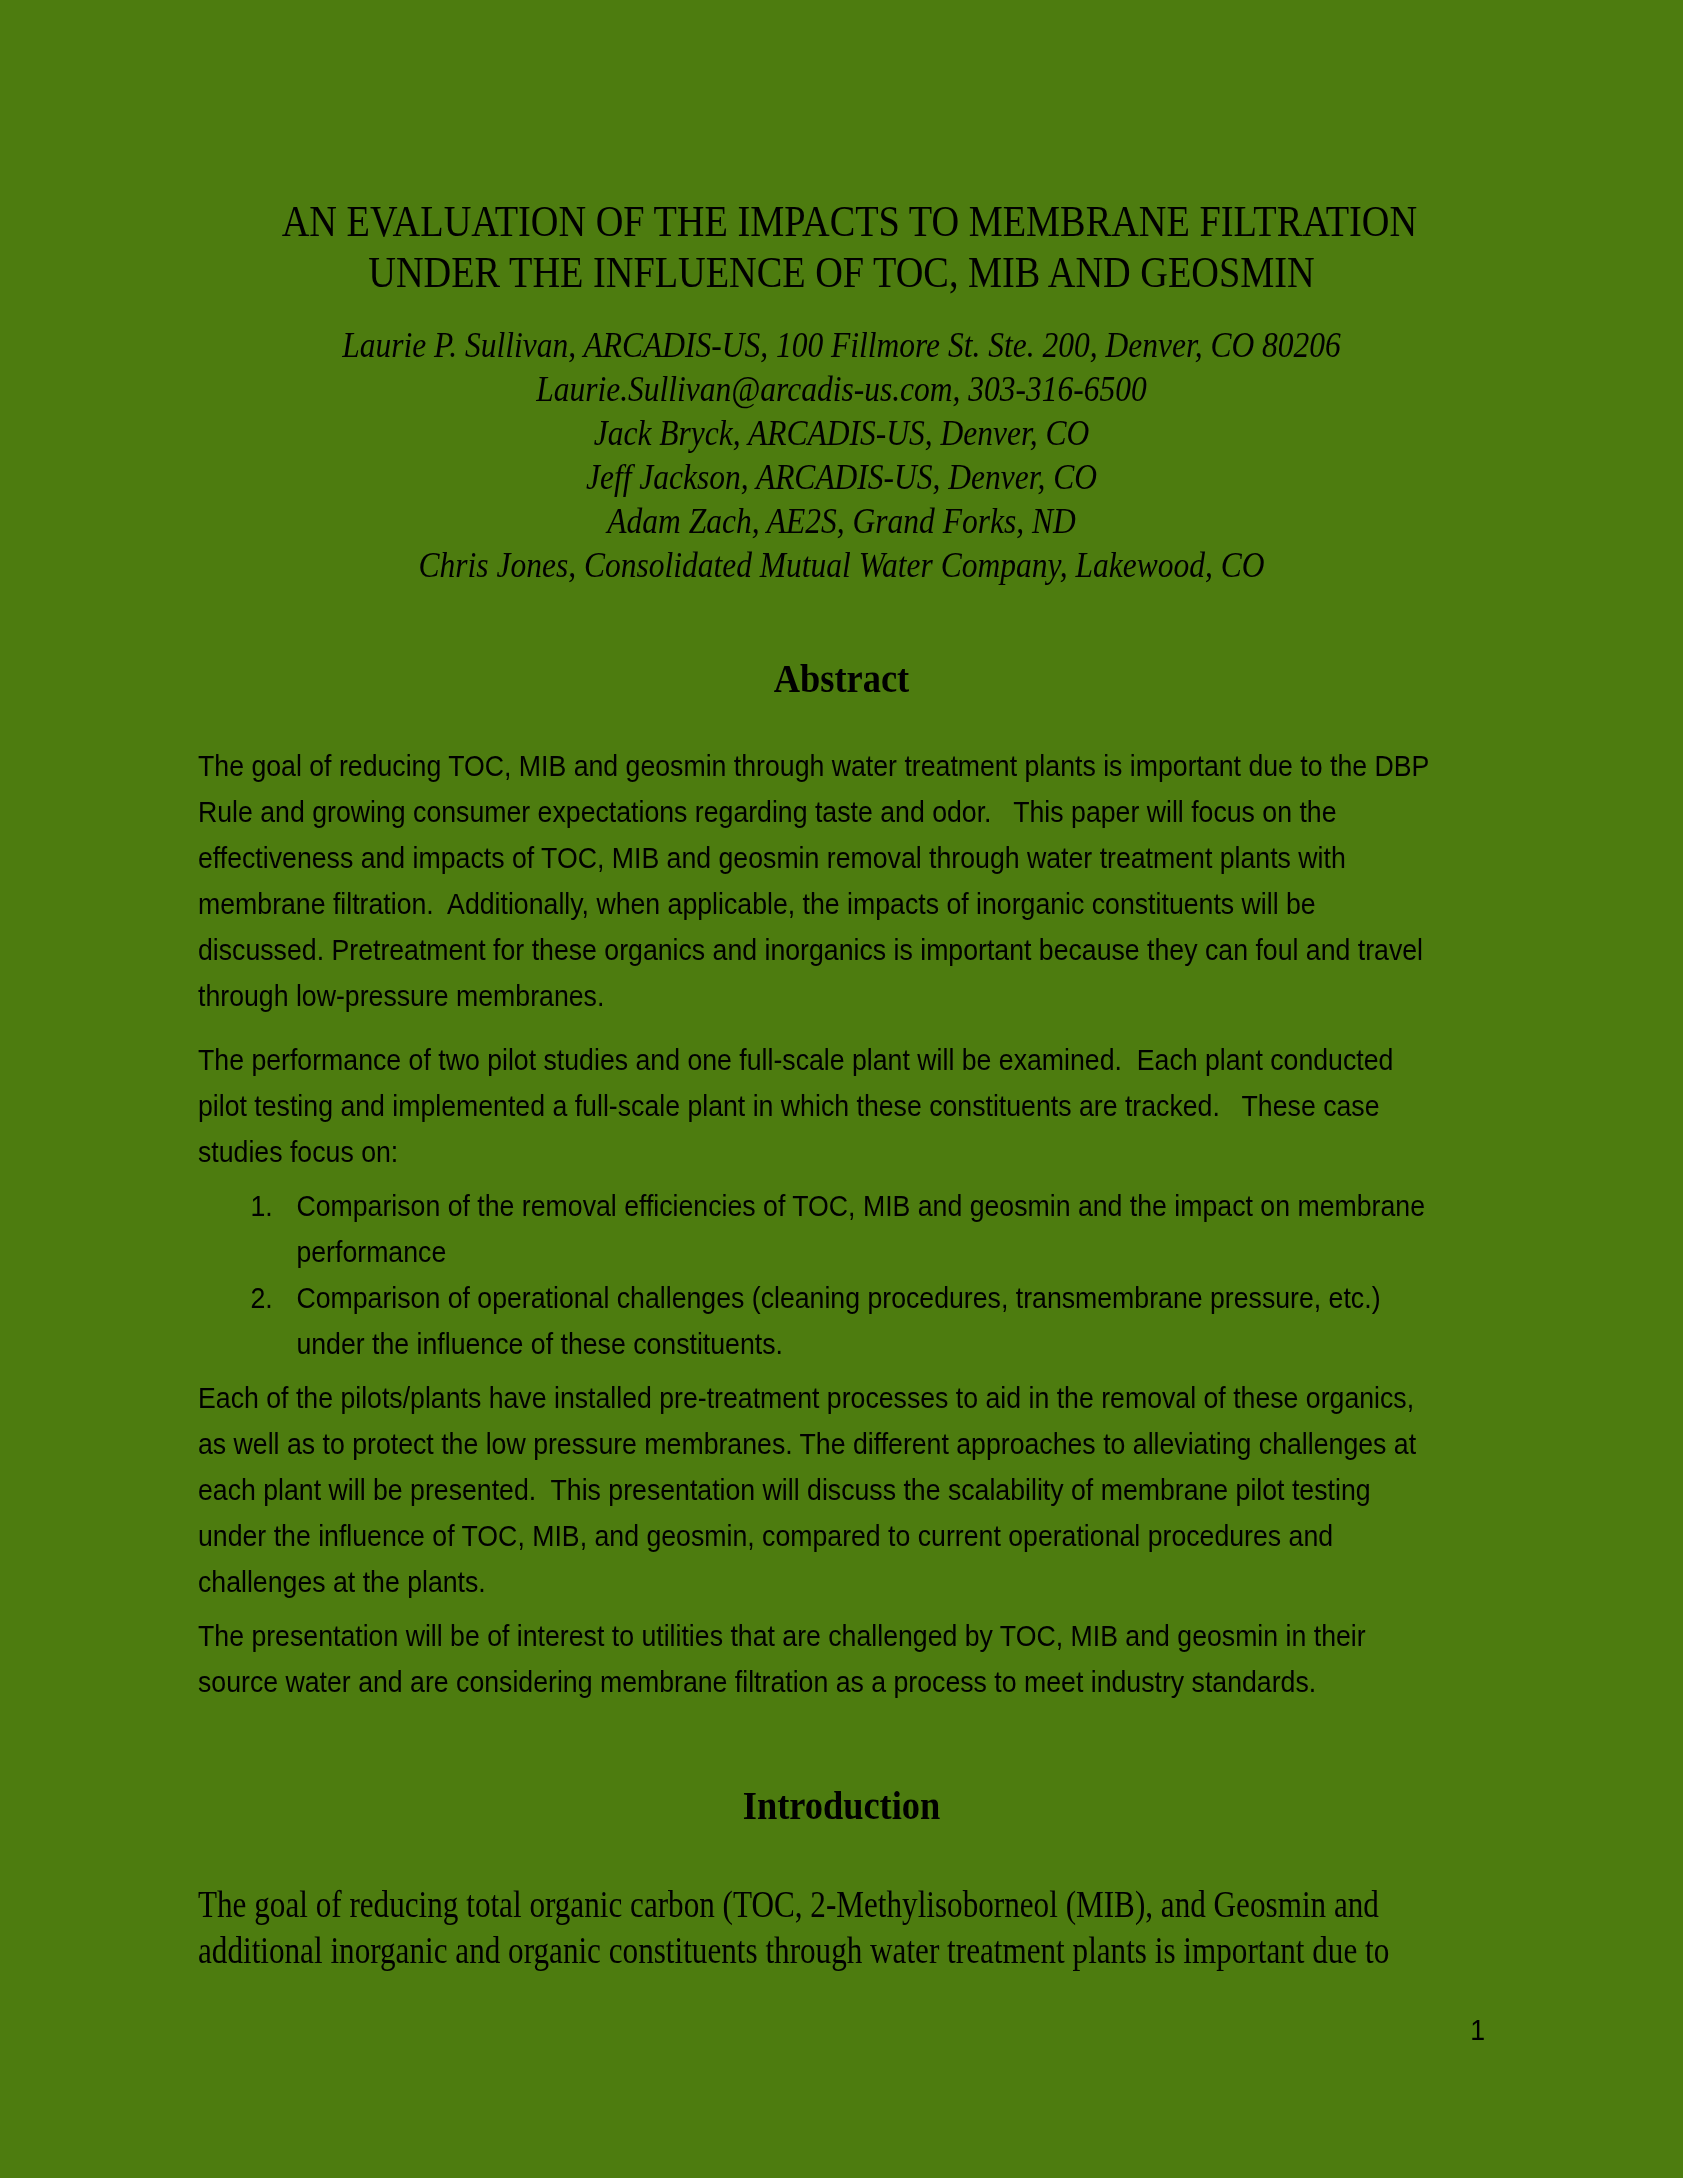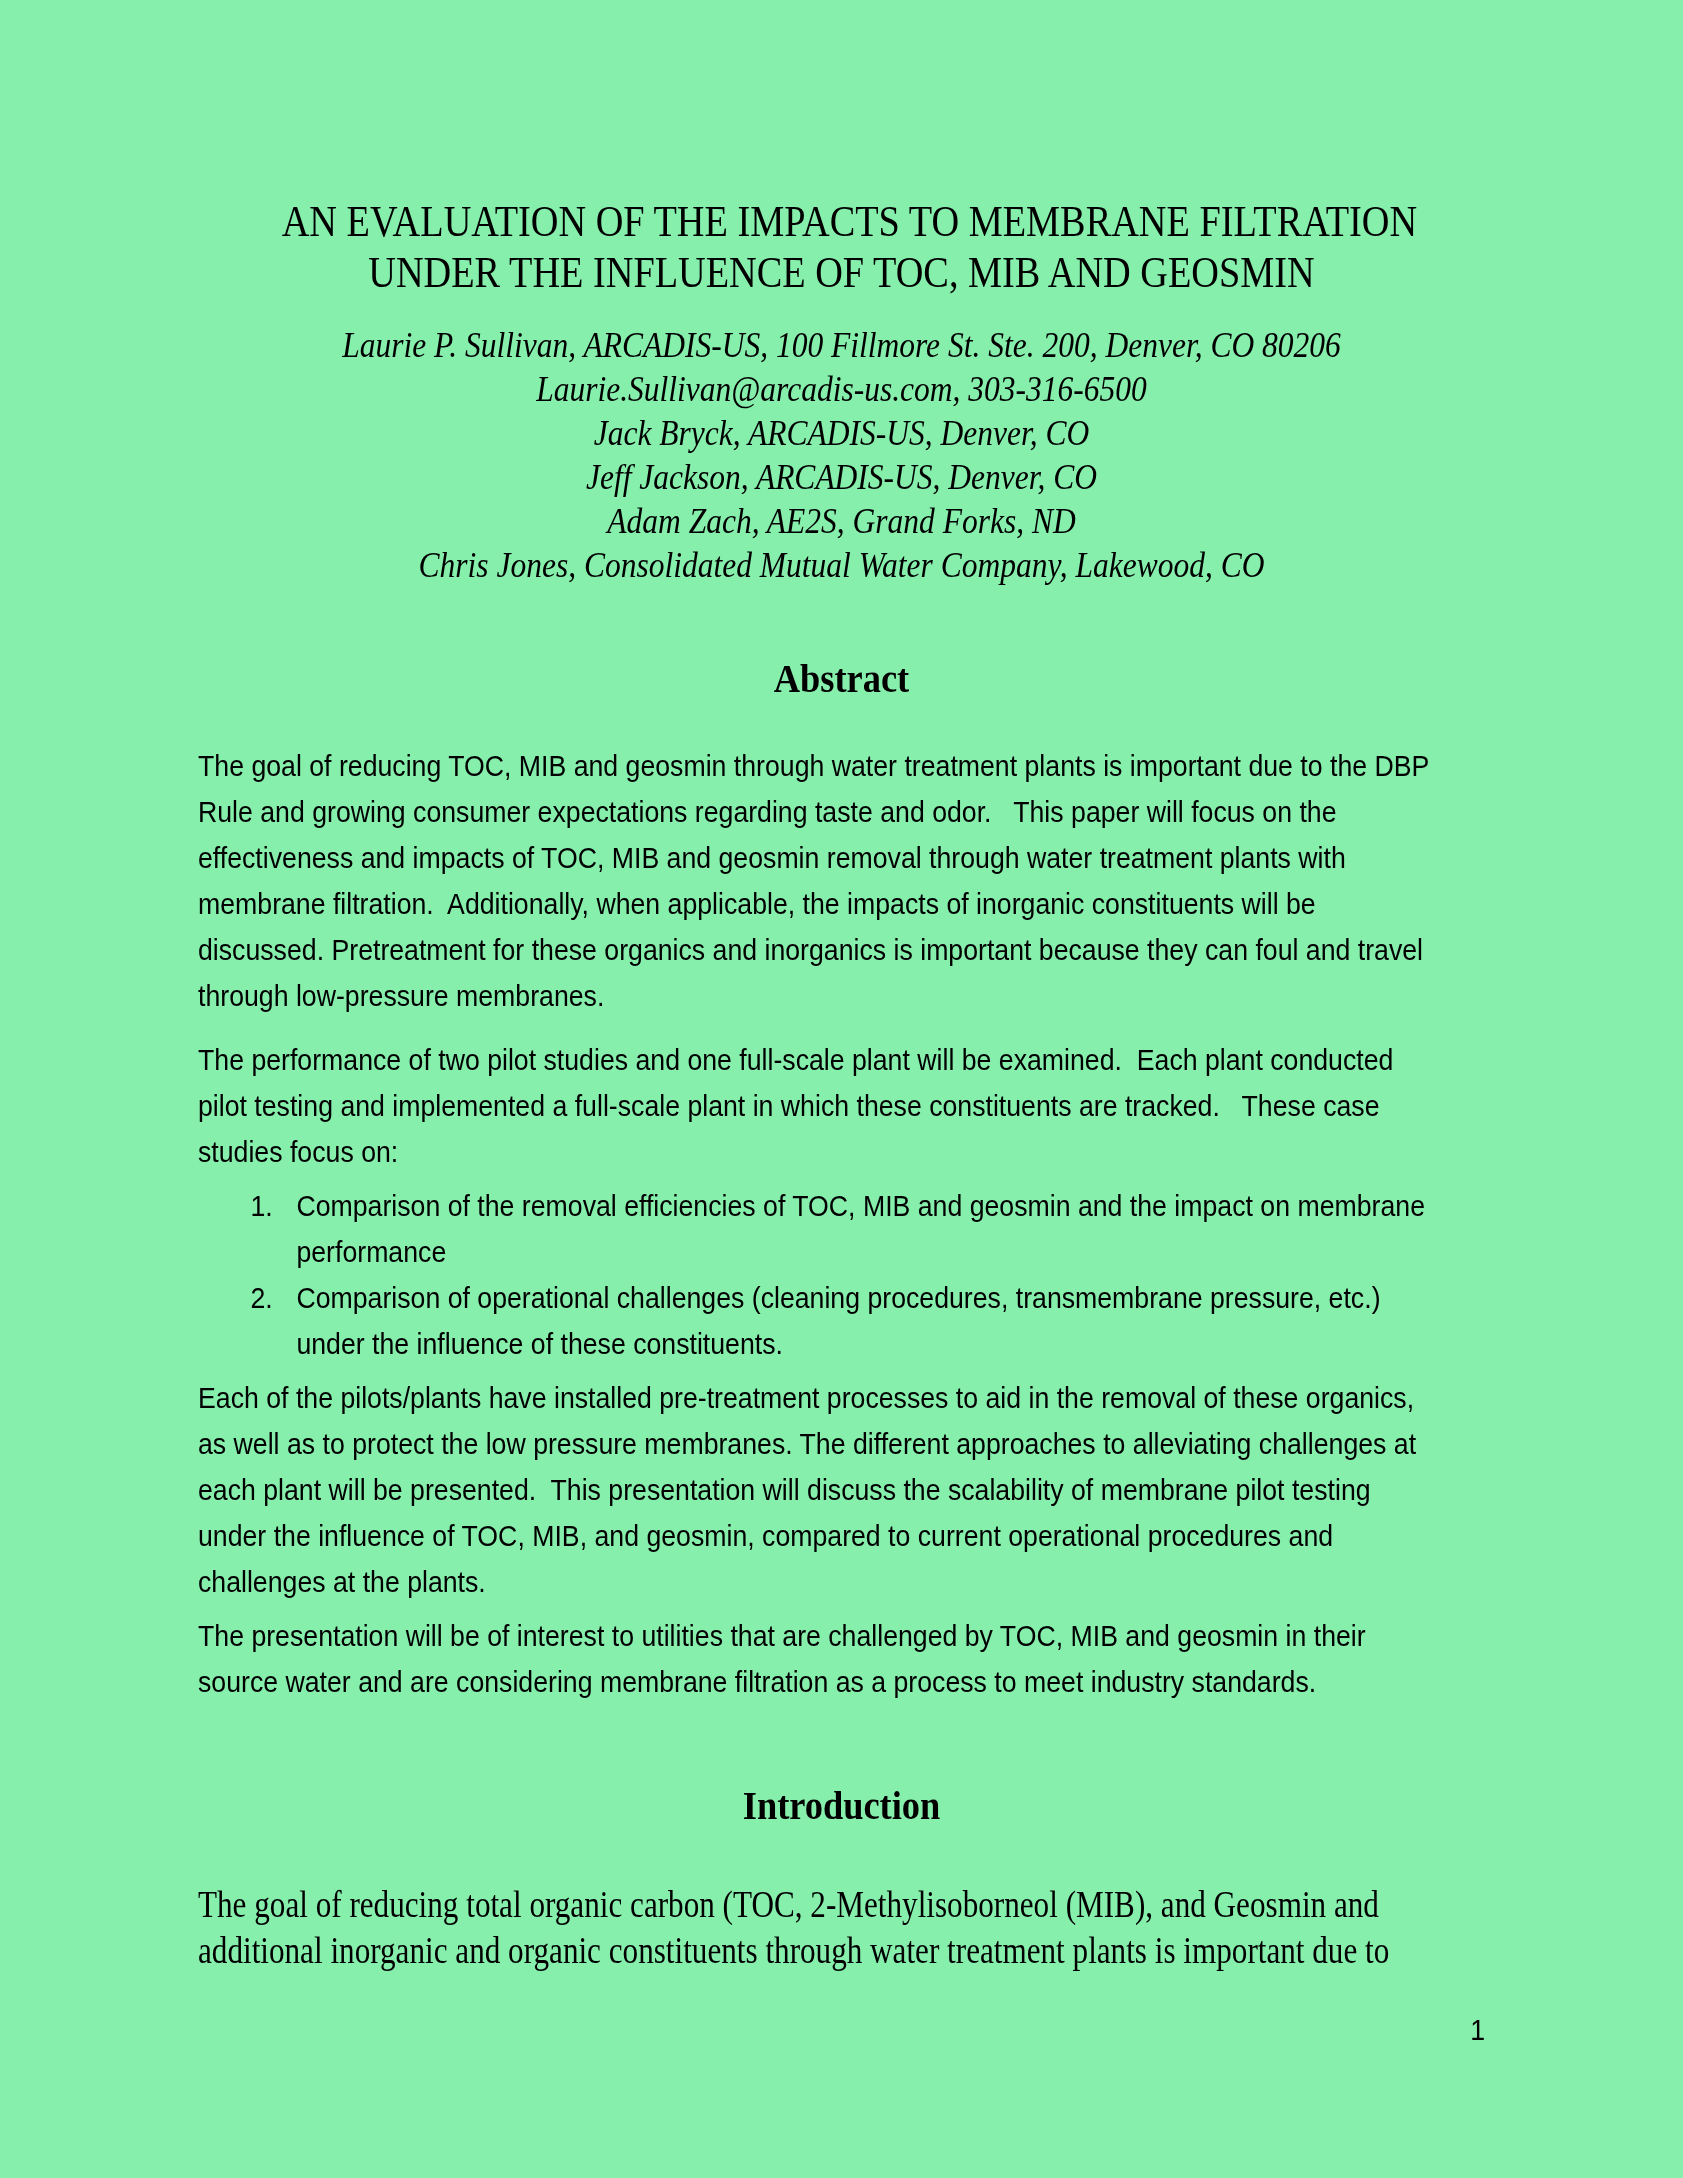--- a/index.html
+++ b/index.html
@@ -10,21 +10,21 @@
   body {
     width: 1683px;
     height: 2178px;
     position: relative;
     color: #000000;
   }
   .page {
     position: relative;
     width: 1683px;
     height: 2178px;
-    background: #86efac;
+    background: #4d7c0f;
     overflow: hidden;
   }
   .content {
     padding: 0 198px;
   }
   
   .title {
     margin: 196px 0 0 0;
     font-family: "Liberation Serif", serif;
     font-weight: 400;

